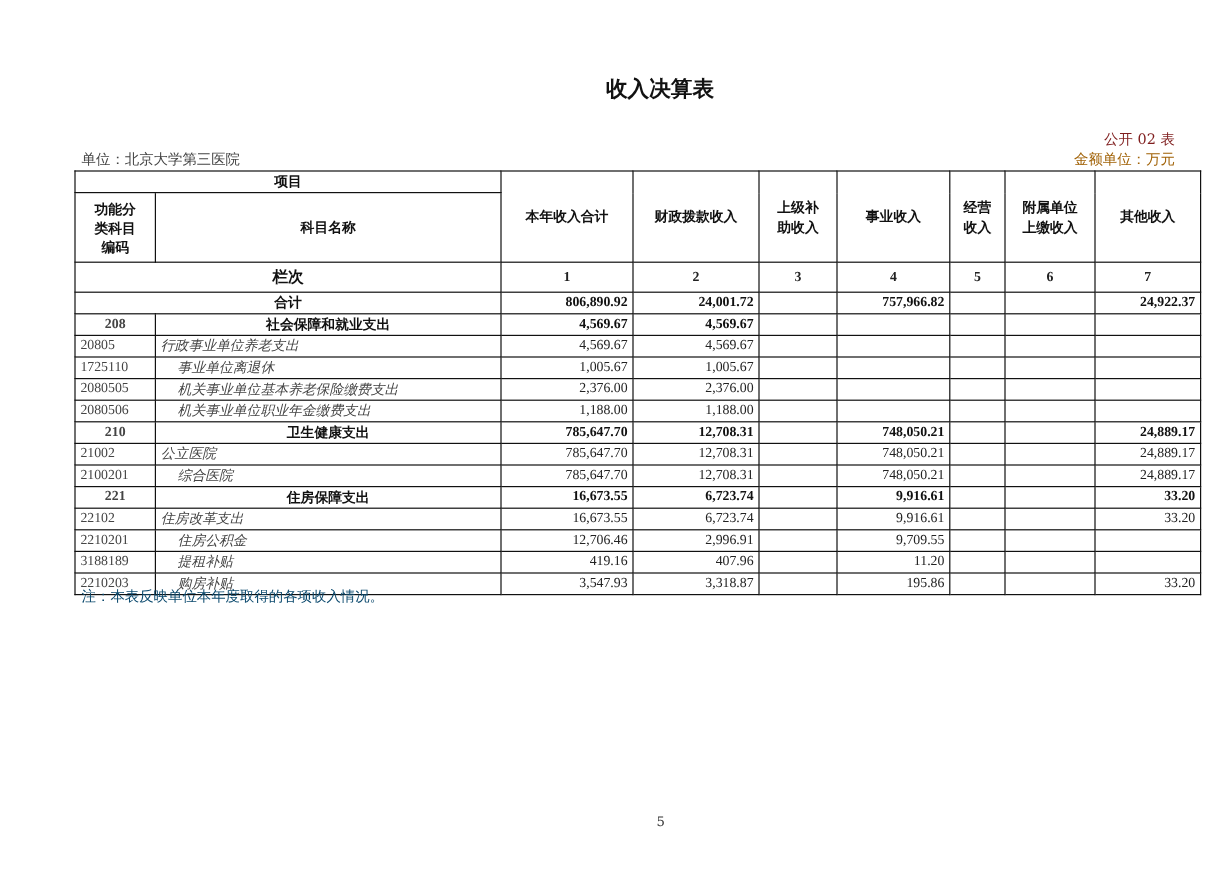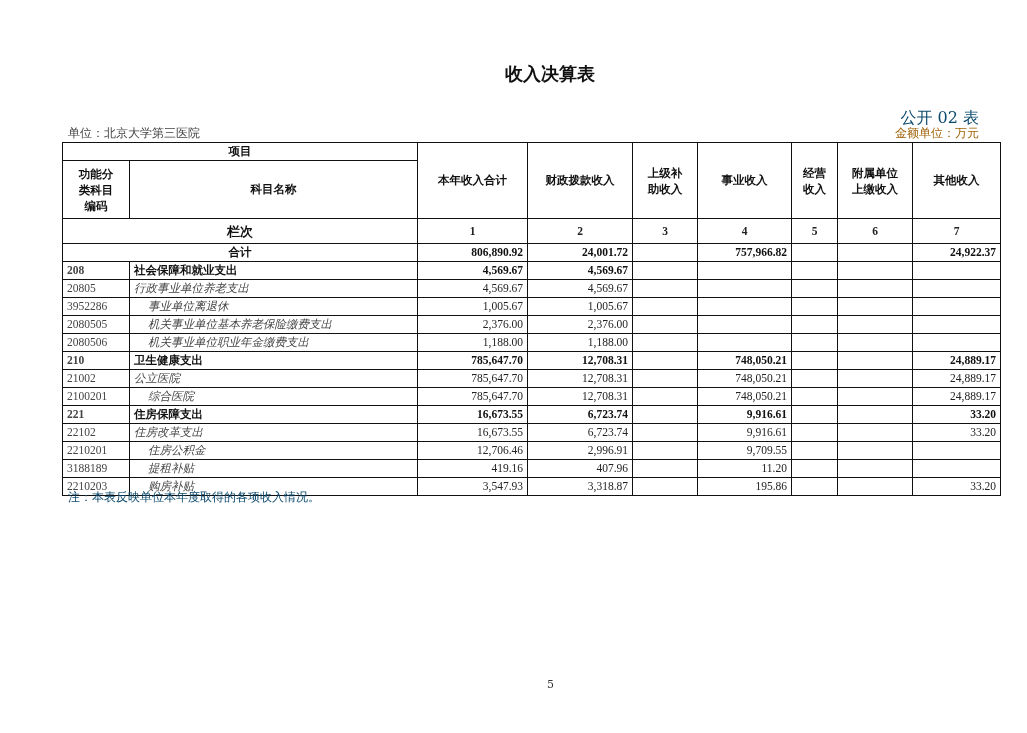--- a/index.html
+++ b/index.html
@@ -1,29 +1,29 @@
 <!DOCTYPE html>
 <html><head>
 <meta charset="utf-8">
 <style>
   html, body { margin:0; padding:0; background:#ffffff; }
   body { width:1027px; height:733px; position:relative; overflow:hidden;
          font-family:"DejaVu Serif","Liberation Serif",serif; color:#222; }
   .title { position:absolute; left:0; width:1100px; top:62px; text-align:center;
            font-family:"DejaVu Sans","Liberation Sans",sans-serif; font-weight:bold; font-size:18px; color:#111; }
-  .form-no { position:absolute; right:48px; top:108px; font-size:16px; color:#0c4a6e; }
+  .form-no { position:absolute; right:48px; top:108px; font-size:12px; color:#7f1d1d; }
   .unit { position:absolute; left:68px; top:125px; font-size:12px; color:#444; }
   .money-unit { position:absolute; right:48px; top:125px; font-size:12px; color:#a16207; }
   table.t { position:absolute; left:62px; top:142px; border-collapse:collapse; table-layout:fixed; width:938px; }
   table.t td { border:1px solid #111; padding:0 4px; font-size:11.5px; height:17px; line-height:17px; white-space:nowrap; overflow:hidden; }
   .h { font-family:"DejaVu Sans","Liberation Sans",sans-serif; font-weight:bold; text-align:center; color:#111; font-size:12px; }
   .hh { line-height:16px !important; white-space:normal !important; }
   .num { text-align:right; font-family:"Liberation Serif","DejaVu Serif",serif; font-size:12px; }
   .b { font-weight:bold; color:#111; }
-  .bs { font-family:"DejaVu Sans","Liberation Sans",sans-serif; font-weight:bold; color:#111; }
+  .bs { font-family:"DejaVu Sans","Liberation Sans",sans-serif; font-weight:bold; color:#111;text-align:center; }
   .code { font-family:"Liberation Serif","DejaVu Serif",serif; font-size:12px; color:#444; }
   .name { color:#444;font-style:italic; }
   .ind { padding-left:18px !important; }
   .colno { font-family:"Liberation Serif","DejaVu Serif",serif; font-weight:bold; text-align:center; font-size:13px; }
   .note { position:absolute; left:68px; top:489px; font-size:12px; color:#0c4a6e; }
   .page { position:absolute; left:547px; top:678px; font-size:11px; color:#333; }
 </style>
 </head>
 <body>
 
@@ -103,21 +103,21 @@
         <td class="name">行政事业单位养老支出</td>
         <td class="num">4,569.67</td>
         <td class="num">4,569.67</td>
         <td class="num"></td>
         <td class="num"></td>
         <td class="num"></td>
         <td class="num"></td>
         <td class="num"></td>
       </tr>
       <tr>
-        <td class="code">3952286</td>
+        <td class="code">1725110</td>
         <td class="name ind">事业单位离退休</td>
         <td class="num">1,005.67</td>
         <td class="num">1,005.67</td>
         <td class="num"></td>
         <td class="num"></td>
         <td class="num"></td>
         <td class="num"></td>
         <td class="num"></td>
       </tr>
       <tr>

